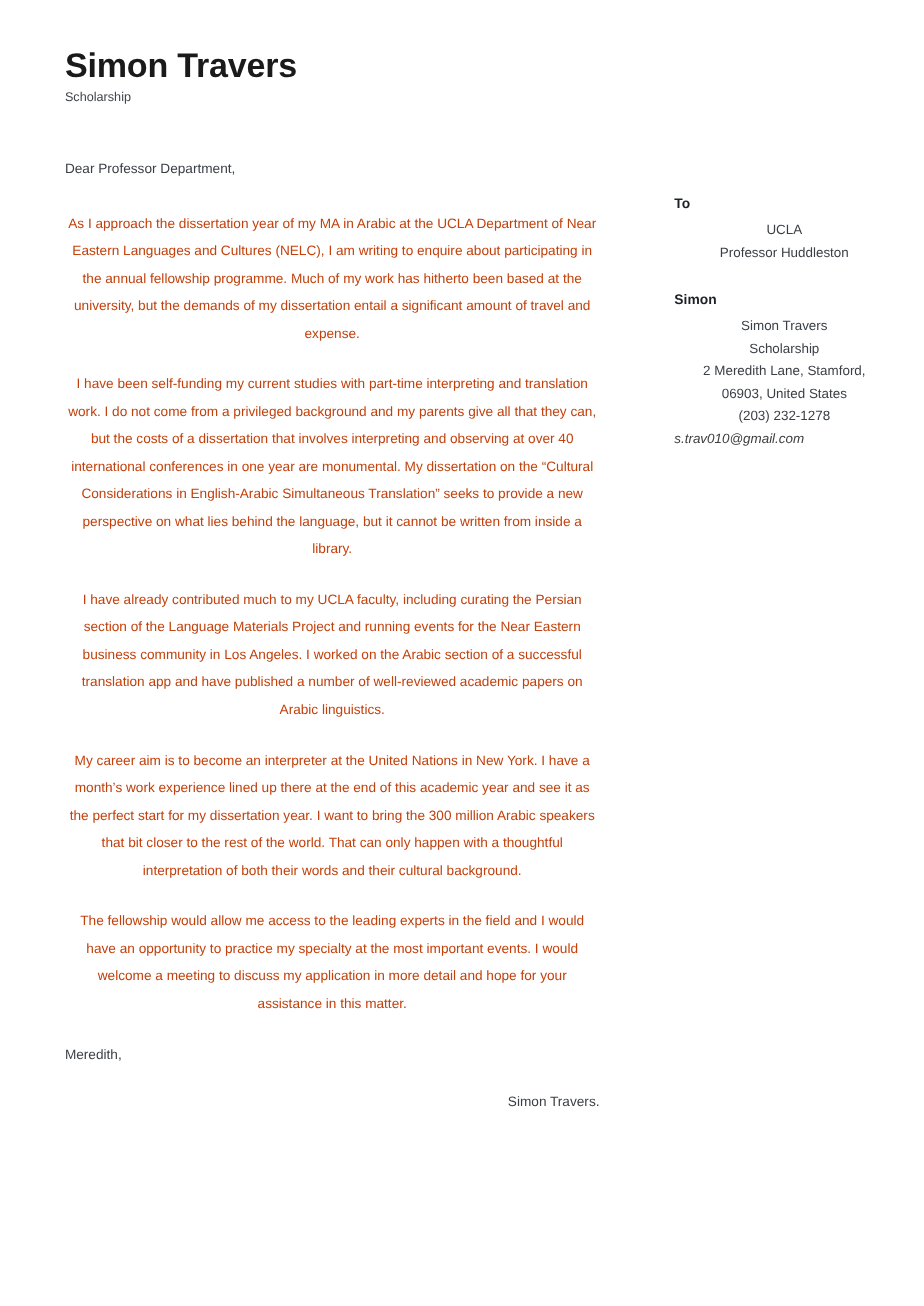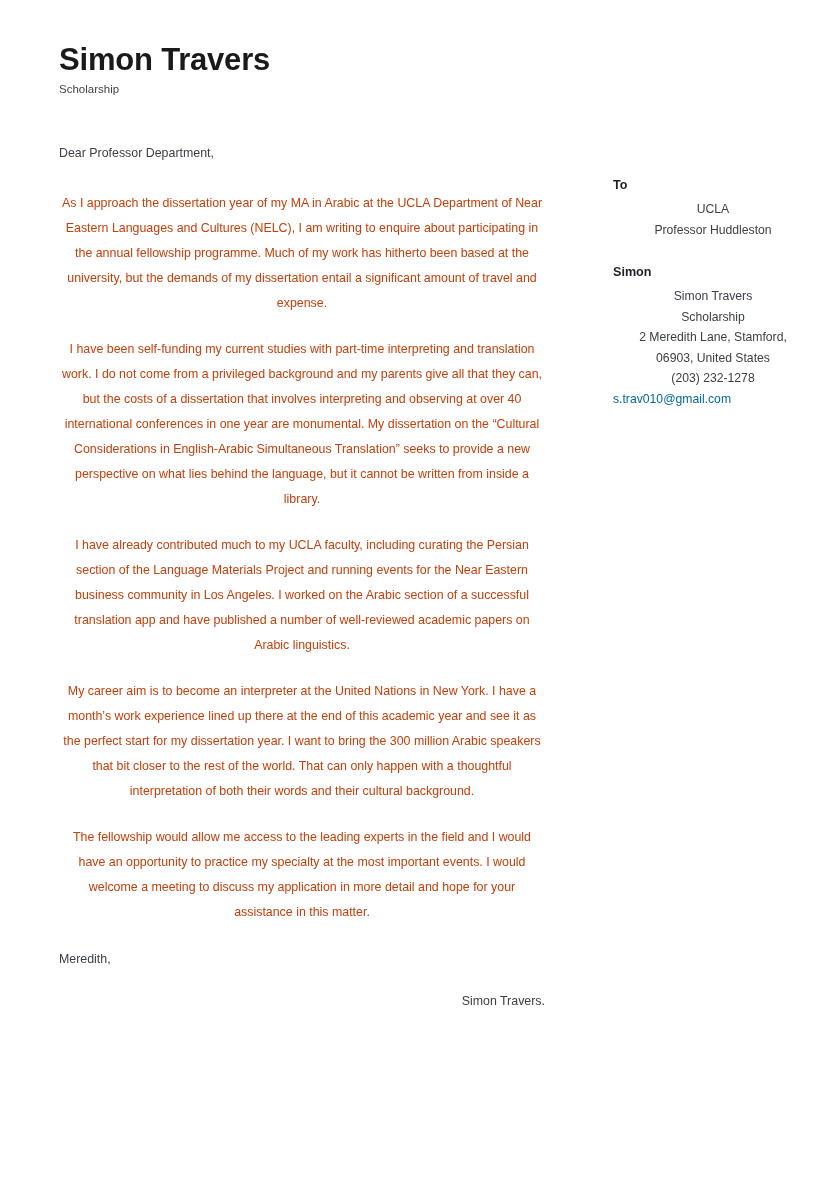--- a/index.html
+++ b/index.html
@@ -106,23 +106,24 @@
   .side-line {
     font-size: 12.2px;
     line-height: 20.5px;
     color: #3a3f45;
     margin: 0;
     text-align: center;
   }
   .side-link {
     font-size: 12.2px;
     line-height: 20.5px;
-    color: #0369a1;
+    color: #404040;
     text-decoration: none;
     display: block;
+    font-style: italic;
   }
 </style>
 </head>
 <body>
 
 <div class="page">
 
   <div class="header">
     <h1 class="name">Simon Travers</h1>
     <div class="role">Scholarship</div>

